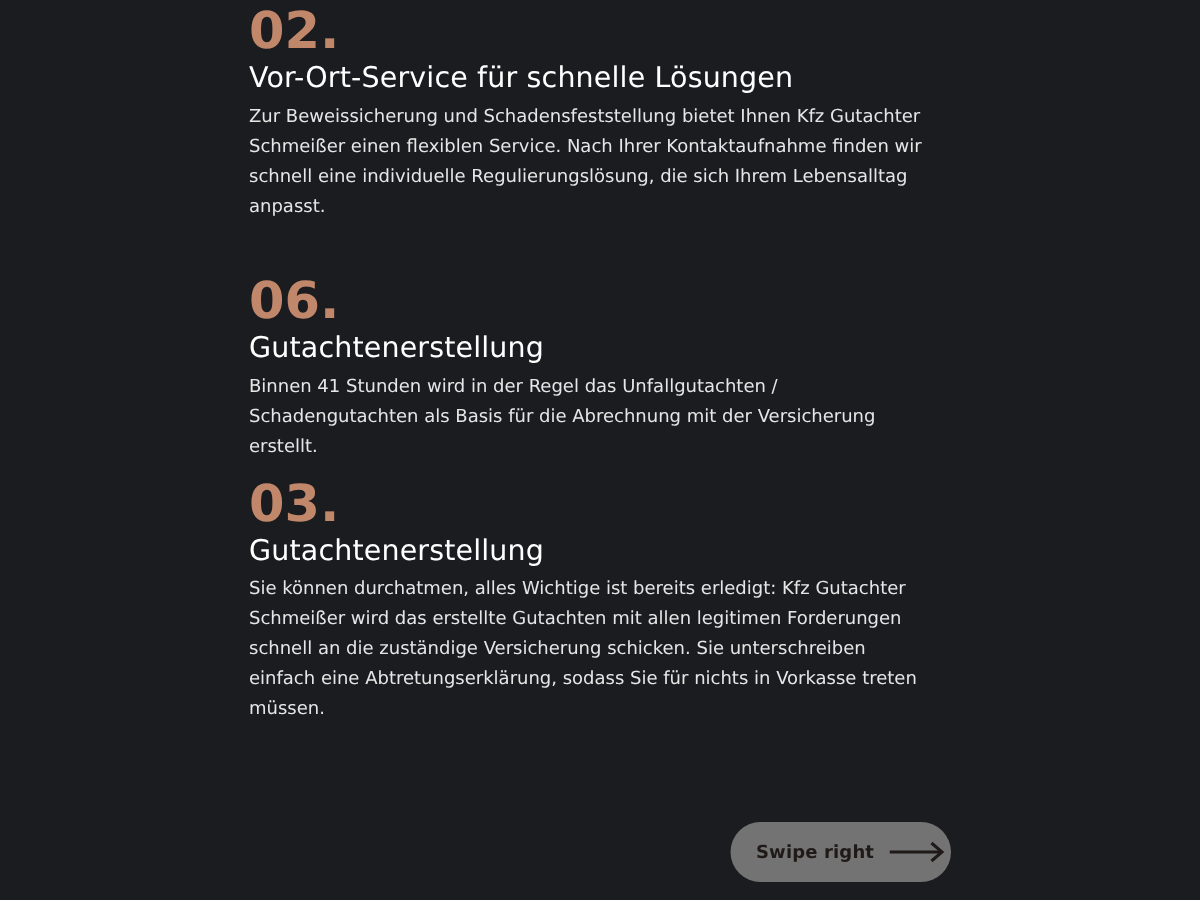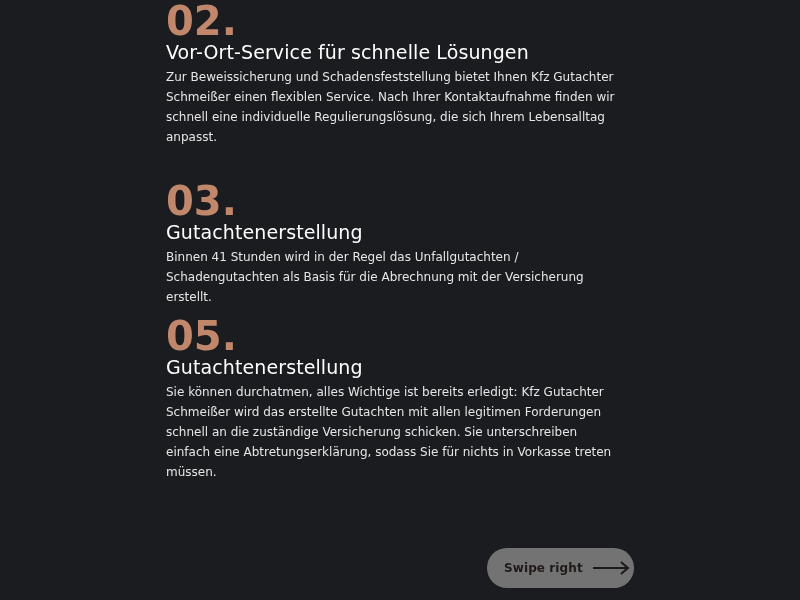--- a/index.html
+++ b/index.html
@@ -16,21 +16,21 @@
       color: #e8e8e8;
     }
     .step {
       position: absolute;
       left: 166px;
       width: 450px;
     }
     .step-number {
       font-family: "DejaVu Sans", sans-serif;
       font-weight: bold;
-      font-size: 40px;
+      font-size: 34px;
       line-height: 34px;
       color: #c0876a;
       letter-spacing: 0px;
       margin: 0;
       height: 34px;
     }
     .step-title {
       font-family: "DejaVu Sans", sans-serif;
       font-weight: normal;
       font-size: 19px;
@@ -82,27 +82,27 @@
 </head>
 <body>
 
 <section class="step" id="step-02">
   <div class="step-number">02.</div>
   <h3 class="step-title">Vor-Ort-Service für schnelle Lösungen</h3>
   <p class="step-text">Zur Beweissicherung und Schadensfeststellung bietet Ihnen Kfz Gutachter Schmeißer einen flexiblen Service. Nach Ihrer Kontaktaufnahme finden wir schnell eine individuelle Regulierungslösung, die sich Ihrem Lebensalltag anpasst.</p>
 </section>
 
 <section class="step" id="step-03">
-  <div class="step-number">03.</div>
+  <div class="step-number">06.</div>
   <h3 class="step-title">Gutachtenerstellung</h3>
   <p class="step-text">Binnen 41 Stunden wird in der Regel das Unfallgutachten / Schadengutachten als Basis für die Abrechnung mit der Versicherung erstellt.</p>
 </section>
 
 <section class="step" id="step-04">
-  <div class="step-number">05.</div>
+  <div class="step-number">03.</div>
   <h3 class="step-title">Gutachtenerstellung</h3>
   <p class="step-text">Sie können durchatmen, alles Wichtige ist bereits erledigt: Kfz Gutachter Schmeißer wird das erstellte Gutachten mit allen legitimen Forderungen schnell an die zuständige Versicherung schicken. Sie unterschreiben einfach eine Abtretungserklärung, sodass Sie für nichts in Vorkasse treten müssen.</p>
 </section>
 
 <button class="swipe-button">
   <span class="swipe-label">Swipe right</span>
   <span class="arrow-icon">
     <svg width="37" height="14" viewBox="0 0 37 14" xmlns="http://www.w3.org/2000/svg">
       <line x1="0" y1="7" x2="35" y2="7" stroke="#1f1a18" stroke-width="2"></line>
       <polyline points="28,1 35,7 28,13" fill="none" stroke="#1f1a18" stroke-width="2" stroke-linejoin="miter"></polyline>

